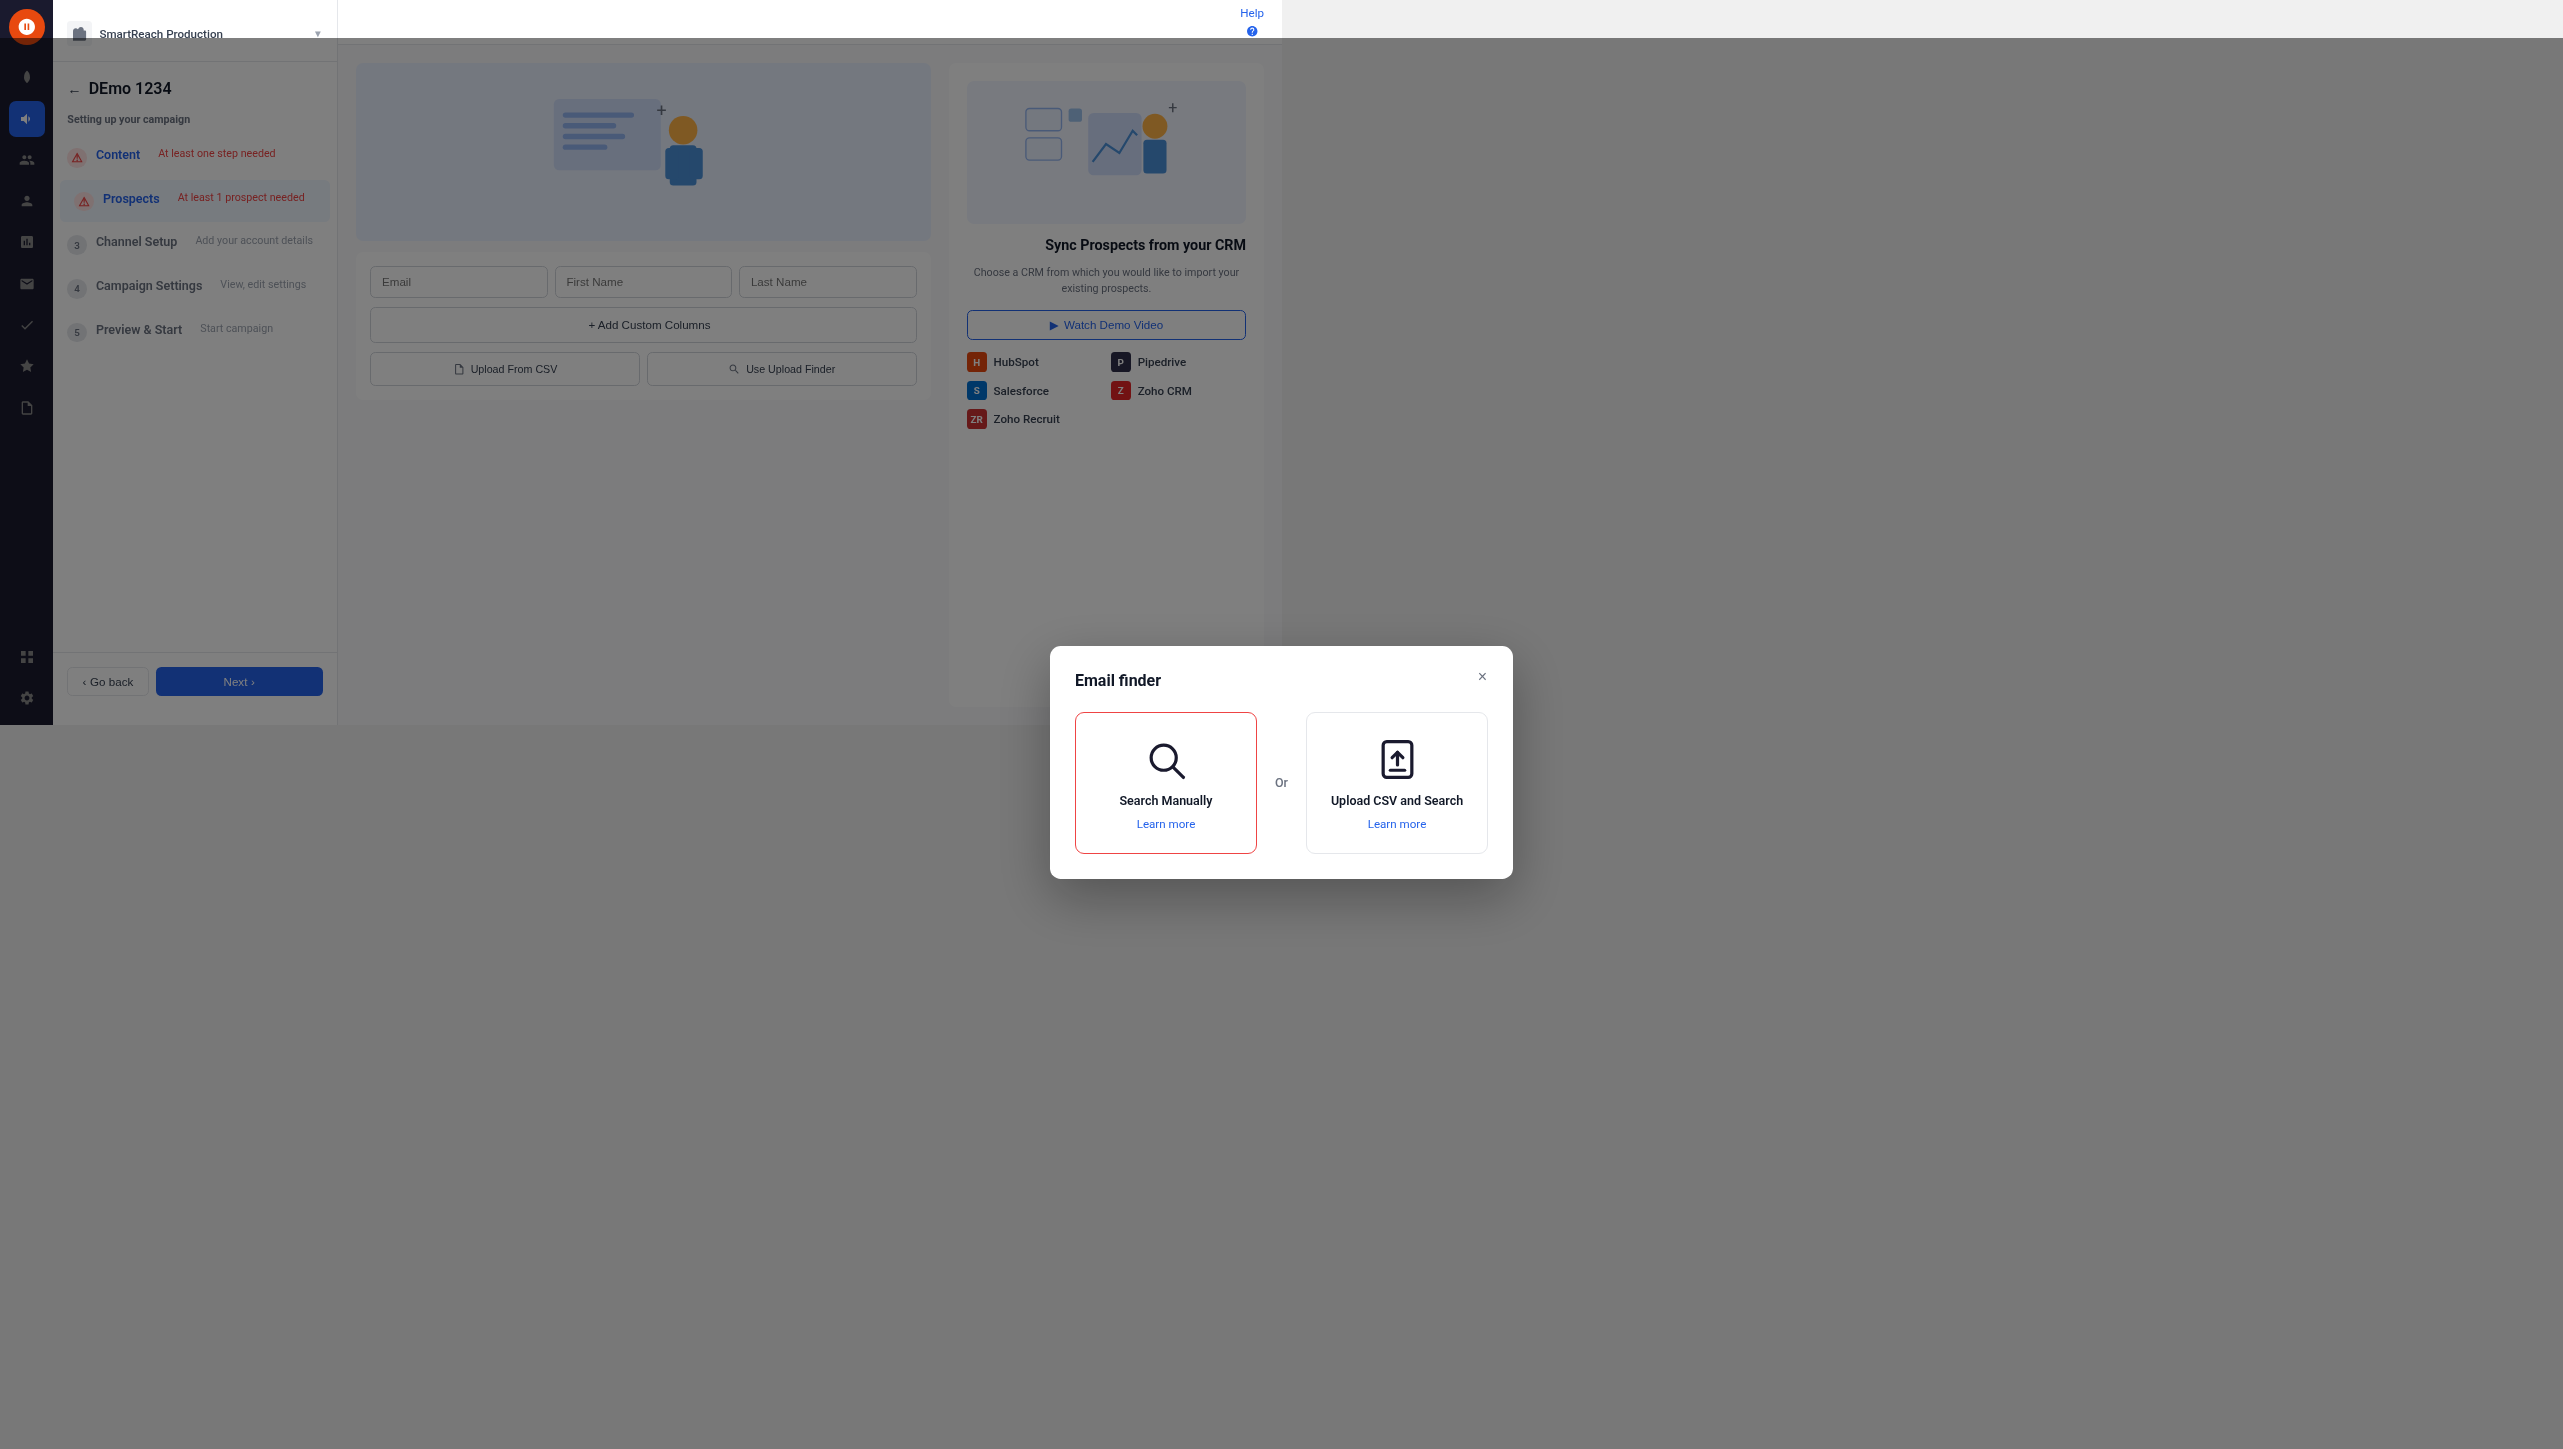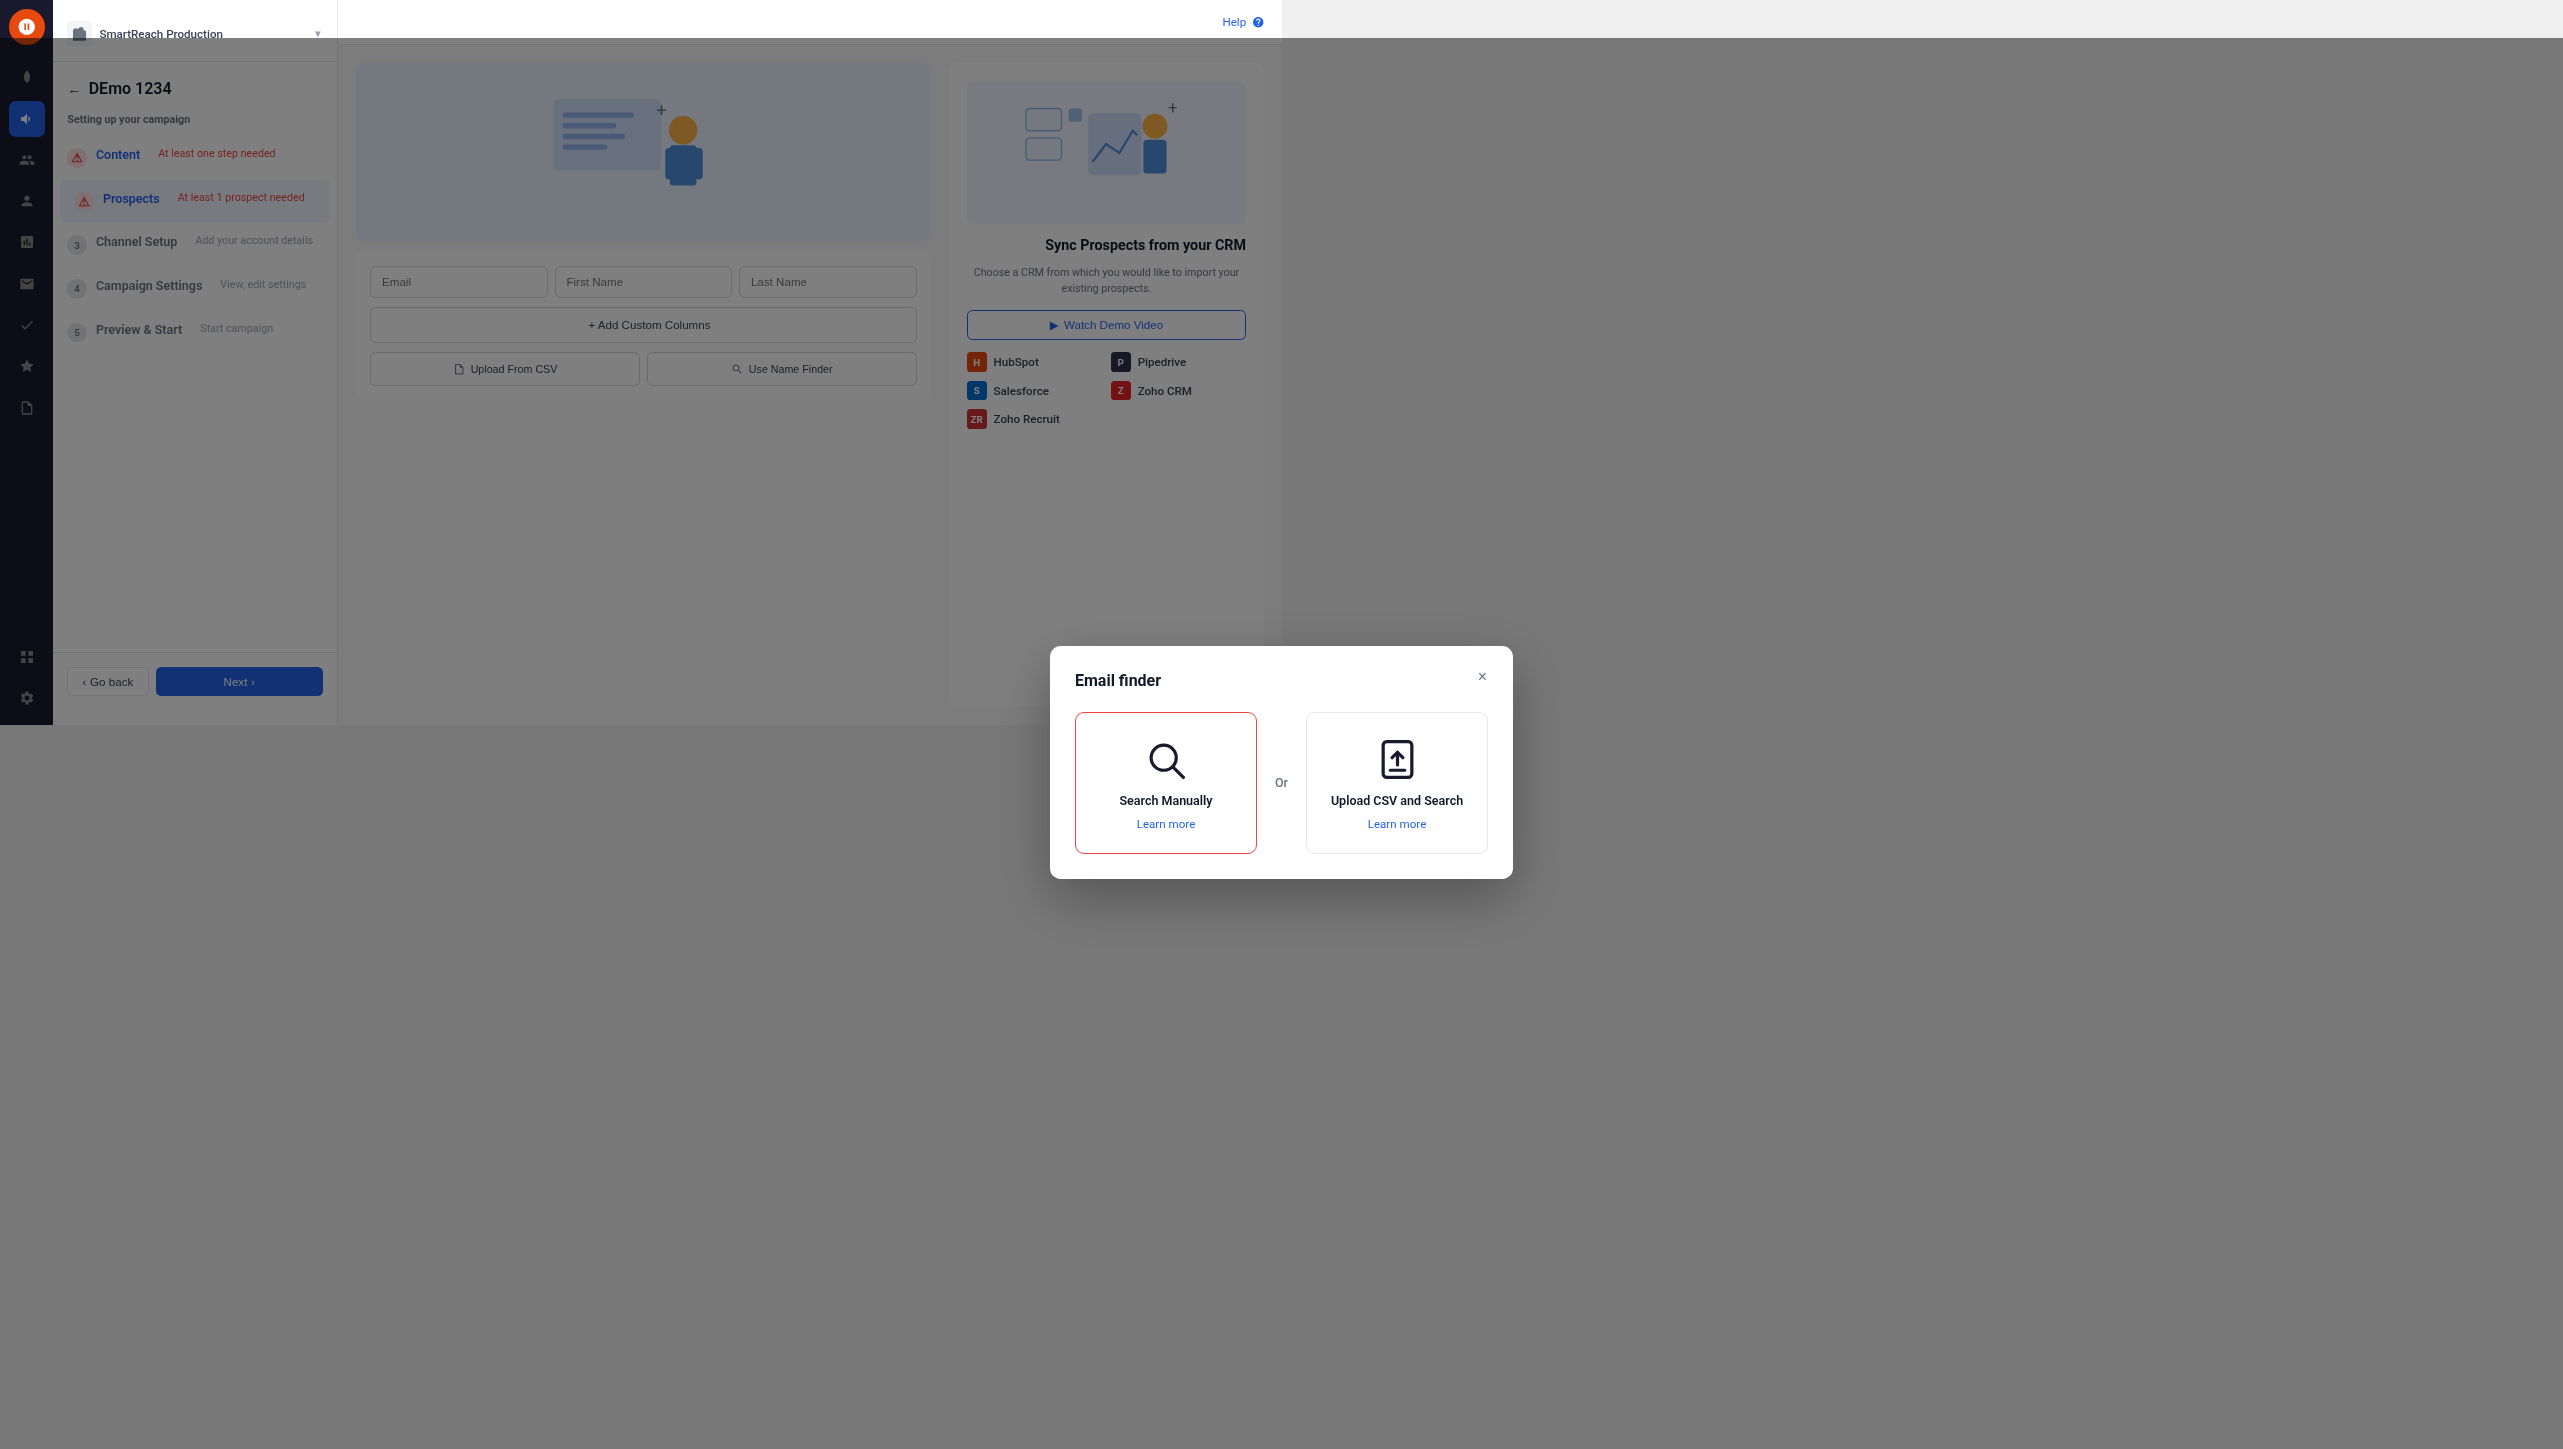--- a/index.html
+++ b/index.html
@@ -49,21 +49,21 @@
 
     .nav-buttons { margin-top: auto; display: flex; gap: 7.1px; padding: 14.3px; border-top: 0.9px solid #e5e7eb; }
     .btn-goback { padding: 7.1px 14.3px; border: 0.9px solid #e5e7eb; background: white; border-radius: 5.3px; font-size: 11.6px; color: #374151; cursor: pointer; display: flex; align-items: center; gap: 3.6px; }
     .btn-next { padding: 7.1px 18px; background: #2563eb; color: white; border: none; border-radius: 5.3px; font-size: 11.6px; font-weight: 500; cursor: pointer; display: flex; align-items: center; gap: 3.6px; flex: 1; justify-content: center; }
 
     
     .main-content { flex: 1; background: #f8f9fa; display: flex; overflow: hidden; position: relative; z-index: 1; }
 
     
     .top-header { position: absolute; top: 0; right: 0; left: 0; height: 45px; background: white; border-bottom: 0.9px solid #e5e7eb; display: flex; align-items: center; justify-content: flex-end; padding: 0 18px; z-index: 5; }
-    .help-btn { display: flex; align-items: center; gap: 5.3px; color: #2563eb; font-size: 11.6px; cursor: pointer; }
+    .help-btn { display: flex; align-items: center; gap: 5.3px; color: #2563eb; font-size: 11.6px; cursor: pointer; flex-direction: column; }
 
     
     .content-area { position: absolute; top: 45px; left: 0; right: 0; bottom: 0; display: flex; gap: 18px; padding: 18px; overflow: hidden; }
 
     
     .prospects-panel { flex: 1; display: flex; flex-direction: column; gap: 10.7px; }
     .content-illustration { height: 178px; background: #e8f0fe; border-radius: 7.1px; display: flex; align-items: center; justify-content: center; position: relative; overflow: hidden; }
     .prospect-form { background: white; border-radius: 7.1px; padding: 14.3px; display: flex; flex-direction: column; gap: 9px; }
     .form-row { display: flex; gap: 7.1px; }
     .form-input { flex: 1; height: 32px; border: 0.9px solid #d1d5db; border-radius: 5.3px; padding: 0 10.7px; font-size: 11.6px; color: #374151; background: white; }
@@ -281,21 +281,21 @@
             <button class="btn-upload">
               <svg width="12.5" height="12.5" viewBox="0 0 24 24" fill="#6b7280">
                   <path d="M14 2H6c-1.1 0-2 .9-2 2v16c0 1.1.9 2 2 2h12c1.1 0 2-.9 2-2V8l-6-6zM6 20V4h7v5h5v11H6z"></path>
                 </svg>
               <span>Upload From CSV</span>
             </button>
             <button class="btn-upload">
               <svg width="12.5" height="12.5" viewBox="0 0 24 24" fill="#6b7280">
                   <path d="M15.5 14h-.79l-.28-.27C15.41 12.59 16 11.11 16 9.5 16 5.91 13.09 3 9.5 3S3 5.91 3 9.5 5.91 16 9.5 16c1.61 0 3.09-.59 4.23-1.57l.27.28v.79l5 4.99L20.49 19l-4.99-5zm-6 0C7.01 14 5 11.99 5 9.5S7.01 5 9.5 5 14 7.01 14 9.5 11.99 14 9.5 14z"></path>
                 </svg>
-              <span>Use Name Finder</span>
+              <span>Use Upload Finder</span>
             </button>
           </div>
         </div>
       </div>
 
       <div class="crm-panel">
         <div class="crm-illustration">
           <svg width="178" height="116" viewBox="0 0 200 130" fill="none">
 
             <circle cx="155" cy="35" r="14" fill="#ffb347"></circle>

